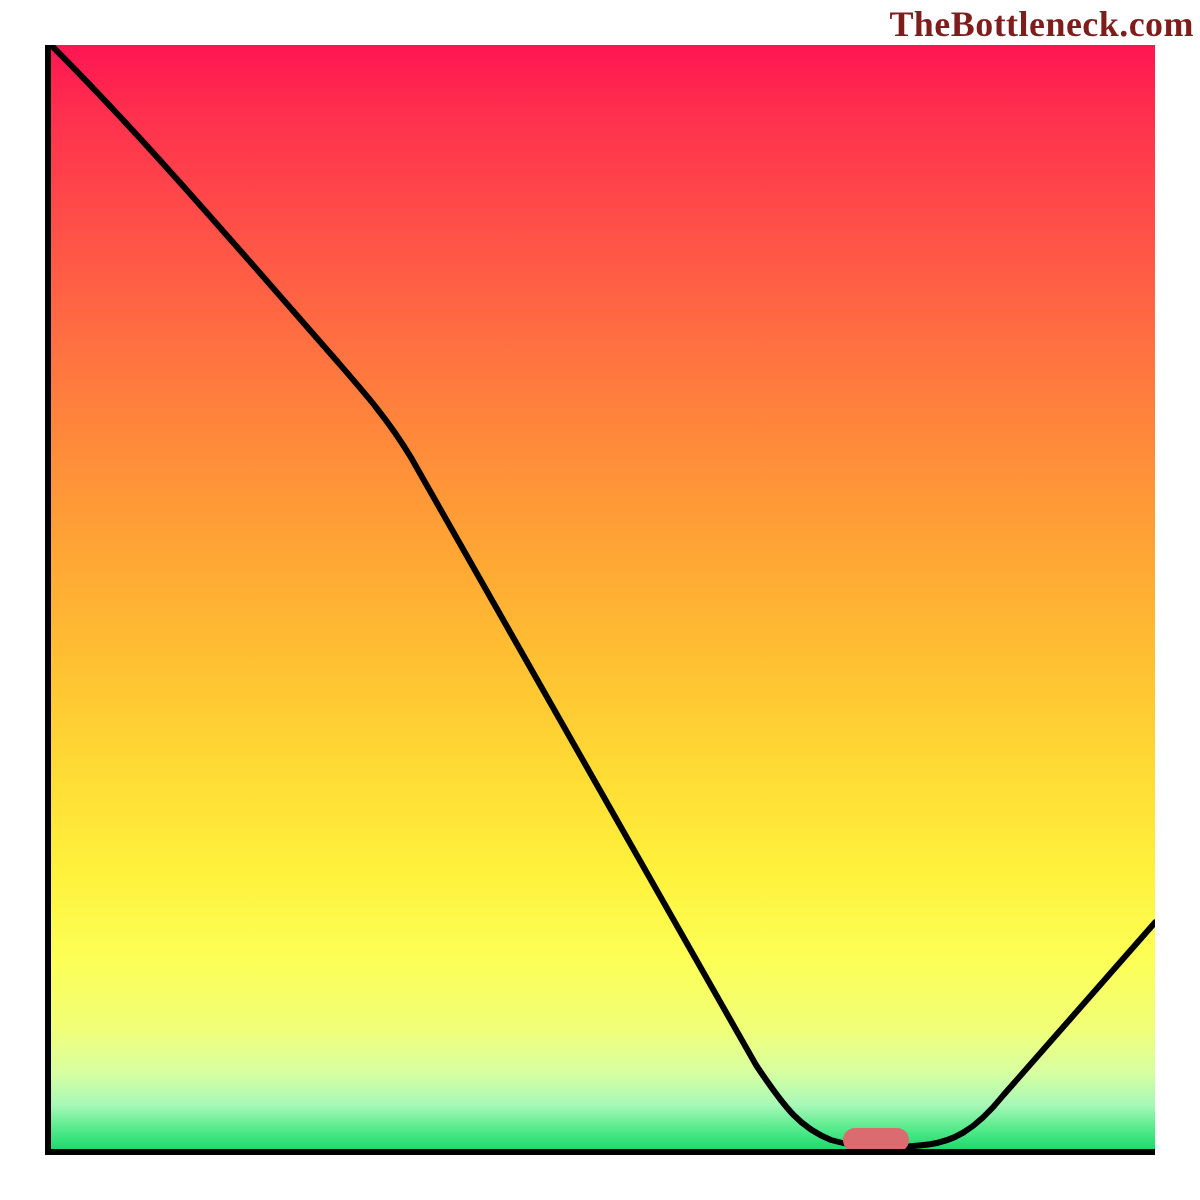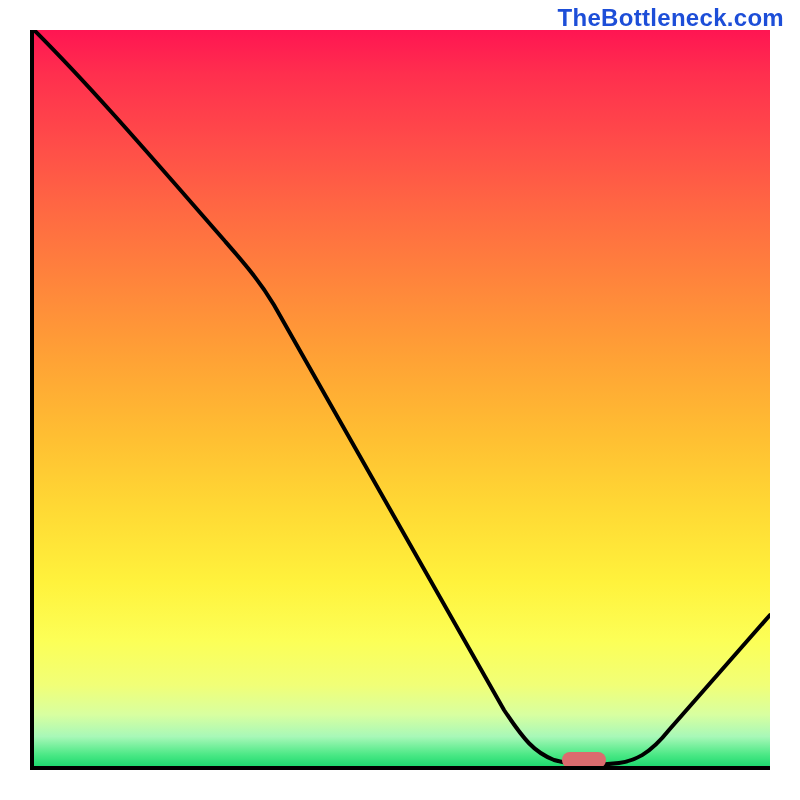--- a/index.html
+++ b/index.html
@@ -11,25 +11,26 @@
     font-family: Arial, Helvetica, sans-serif;
   }
   .chart-wrap {
     position: relative;
     width: 800px;
     height: 800px;
   }
   .watermark {
     position: absolute;
     top: 4px;
-    right: 16px;
+    right: 4px;
     font-size: 24px;
     font-weight: 600;
-    color: #1d4ed8;
+    color: #7f1d1d;
     letter-spacing: 0.3px;
+    font-family: Liberation Serif, serif;
   }
   .plot-area {
     position: absolute;
     left: 30px;
     top: 30px;
     width: 740px;
     height: 740px;
     border-left: 4px solid #000;
     border-bottom: 4px solid #000;
     box-sizing: border-box;

